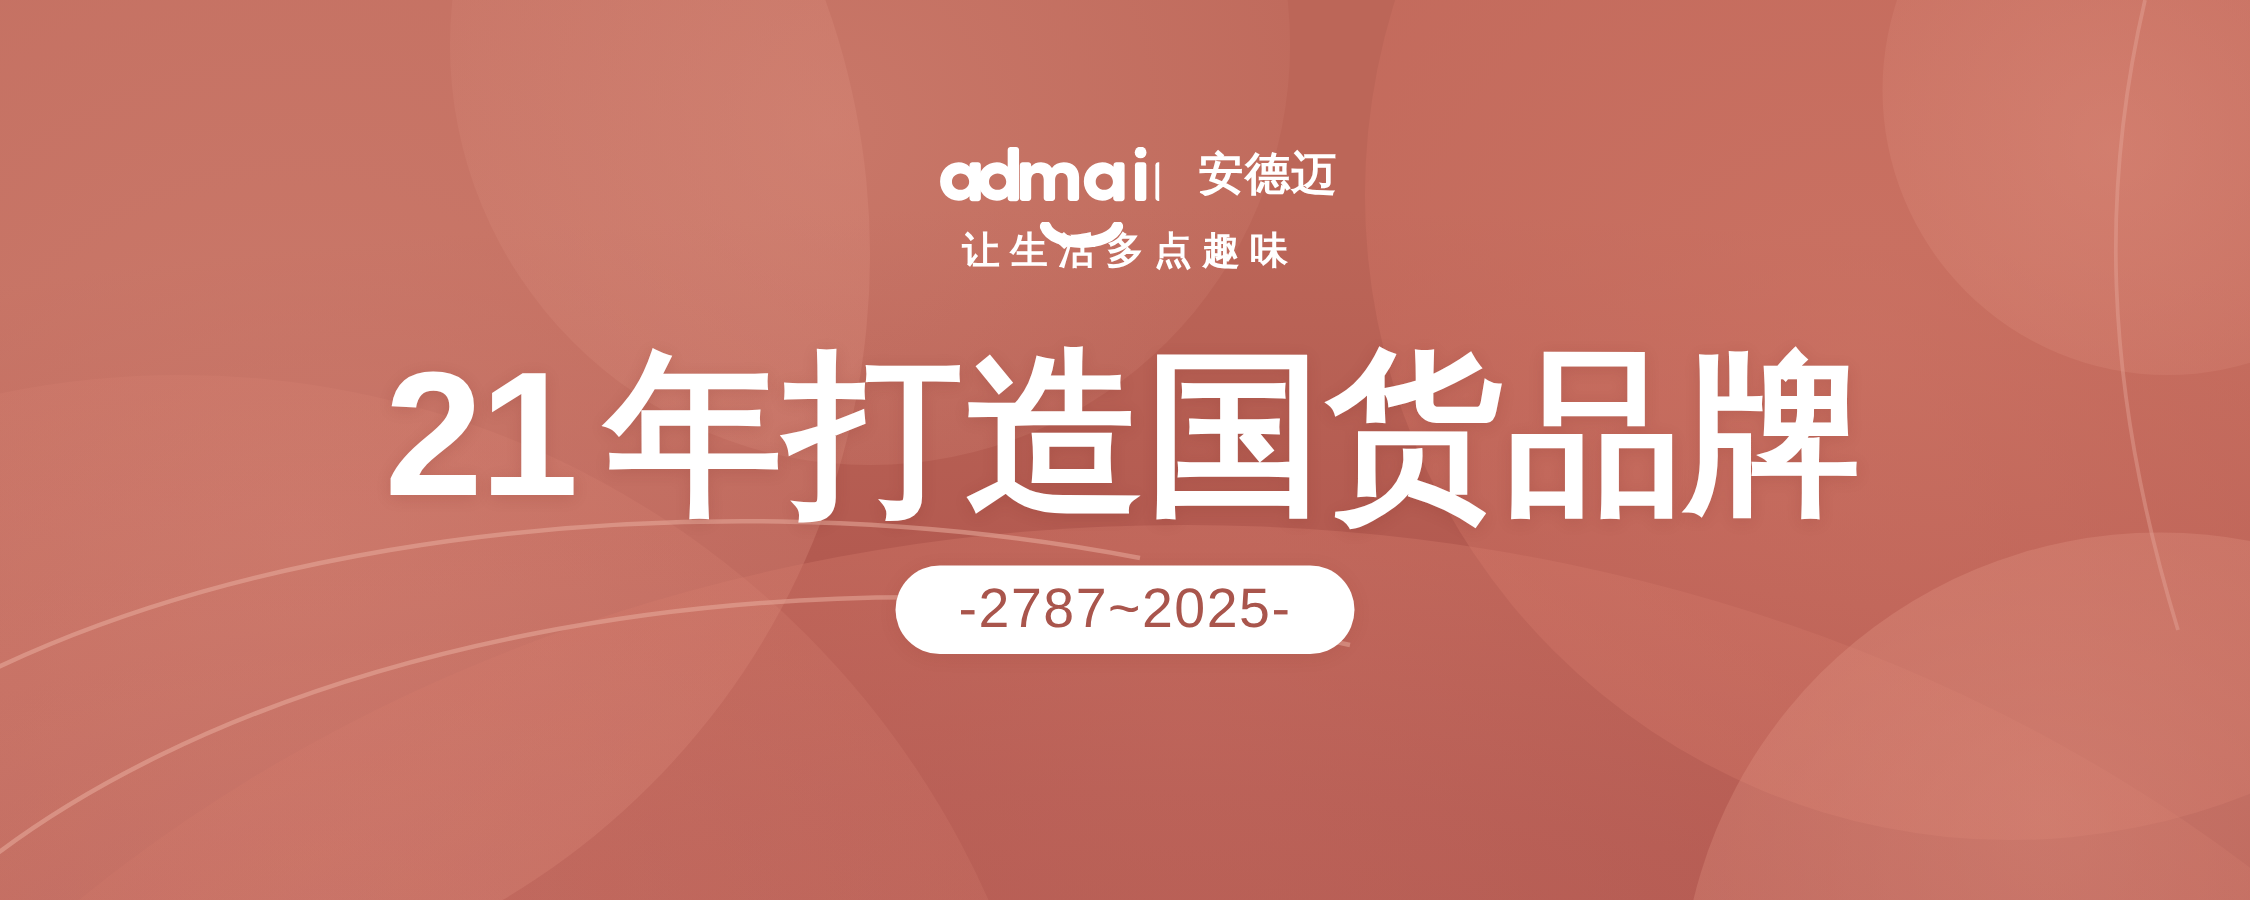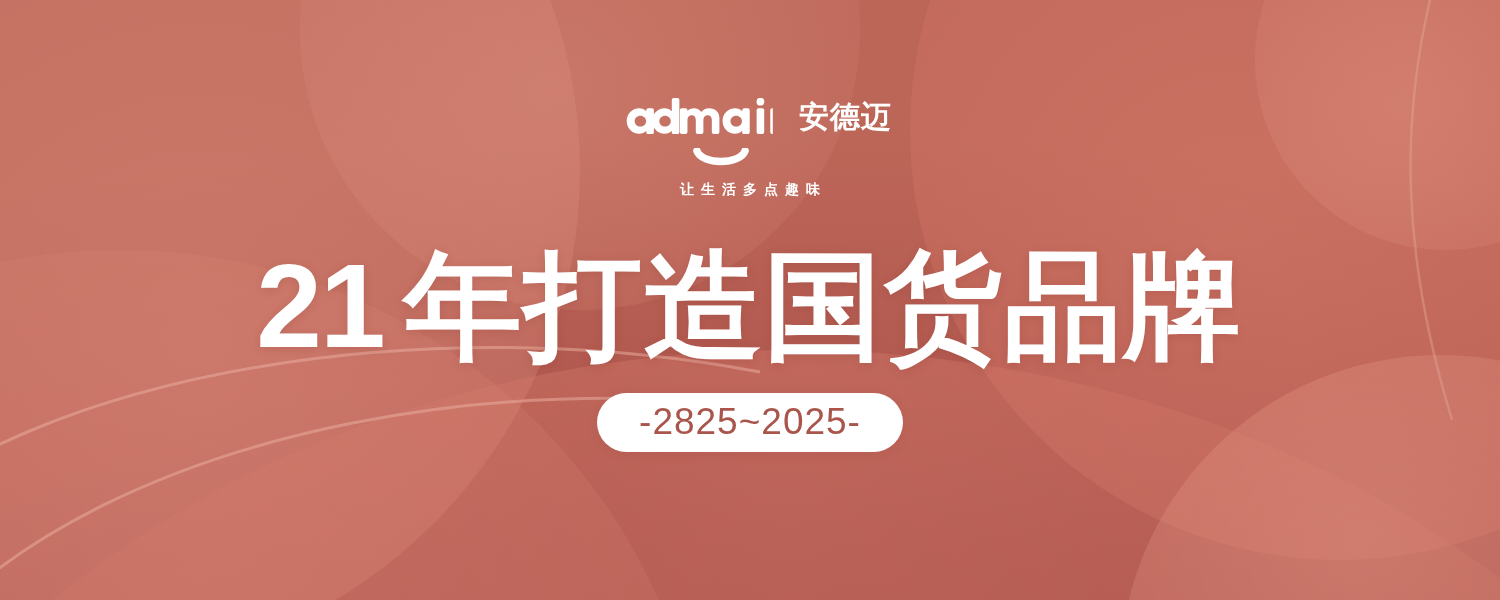--- a/index.html
+++ b/index.html
@@ -144,23 +144,22 @@
     font-size: 30px;
     font-weight: 700;
     line-height: 1;
     letter-spacing: 1px;
     margin-top: 4px;
     font-family: "DejaVu Sans", "Liberation Sans", sans-serif;
     white-space: nowrap;
   }
 
   .tagline {
-    margin-top: 28px;
     color: #ffffff;
-    font-size: 14px;
+    font-size: 25px;
     font-weight: 700;
     letter-spacing: 7px;
     text-indent: 7px;
     line-height: 1;
     font-family: "DejaVu Sans", "Liberation Sans", sans-serif;
     white-space: nowrap;
   }
 
   .headline {
     margin-top: 48px;
@@ -253,16 +252,16 @@
     <svg style="position:absolute;left:693px;top:148px;width:56px;height:22px" viewBox="0 0 56 22" xmlns="http://www.w3.org/2000/svg" aria-hidden="true">
       <path d="M4 3 C 9 17, 47 17, 52 3" fill="none" stroke="#ffffff" stroke-width="7.5" stroke-linecap="round"></path>
     </svg>
 
     <div class="tagline">让生活多点趣味</div>
 
     <div class="headline">
       <span class="num">21</span><span>年打造国货品牌</span>
     </div>
 
-    <div class="date-pill">-2825~2025-</div>
+    <div class="date-pill">-2787~2025-</div>
 
   </div>
 </div>
 
 </body></html>

